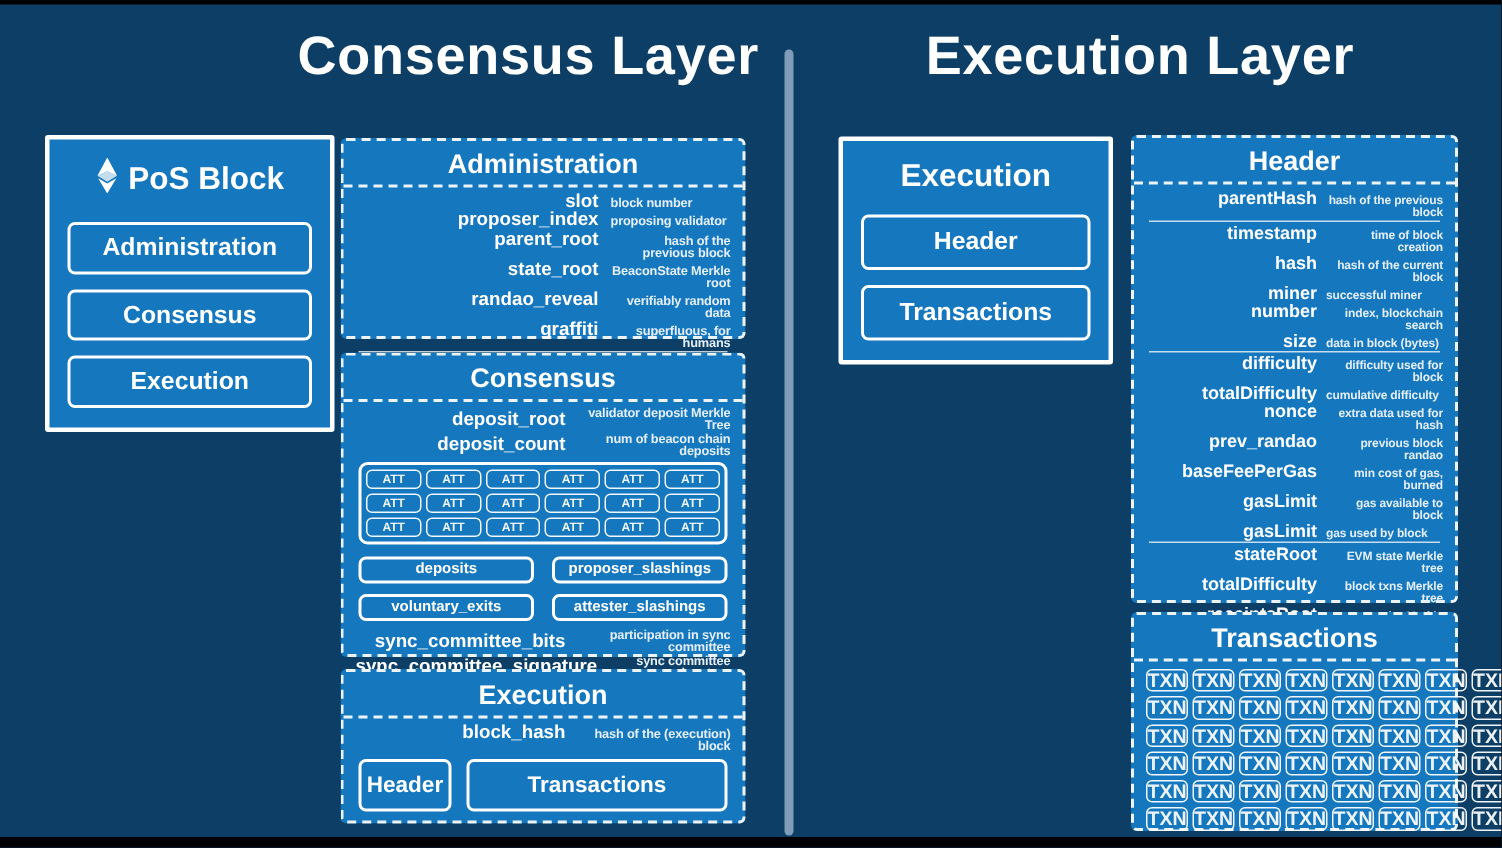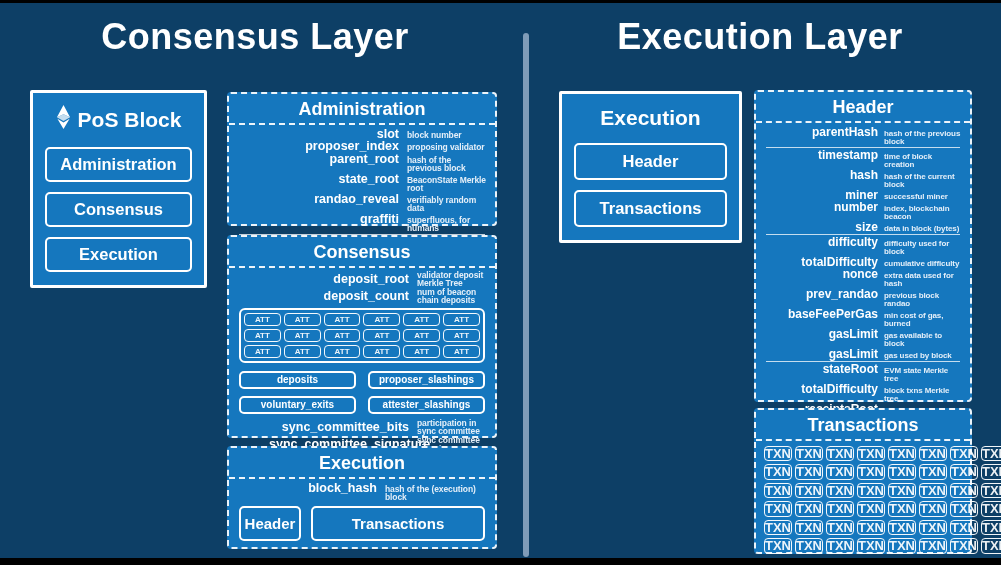--- a/index.html
+++ b/index.html
@@ -2,42 +2,42 @@
 <html><head>
 <meta charset="utf-8">
 <style>
   html,body{margin:0;padding:0;background:#000;}
   *{box-sizing:border-box;font-family:"Liberation Sans","DejaVu Sans",sans-serif;}
   .stage{position:relative;width:1001px;height:565px;background:#0d3f66;overflow:hidden;}
   .bar{position:absolute;left:0;width:1001px;background:#000;}
   .bar.top{top:0;height:3px;}
   .bar.bottom{bottom:0;height:7px;}
   .layer-title{position:absolute;top:16px;color:#fff;font-size:36px;font-weight:bold;text-align:center;letter-spacing:.5px;}
-  #title-left{left:20px;width:470px;}
+  #title-left{left:36px;width:470px;text-align:right;}
   #title-right{left:540px;width:440px;}
   .divider{position:absolute;left:523px;top:33px;width:6px;height:524px;background:#7f9cb8;border-radius:3px;}
 
   
   .block-box{position:absolute;background:#1577be;border:3px solid #fff;border-radius:2px;
              display:flex;flex-direction:column;align-items:center;padding:8px 12px;}
   .block-title{color:#fff;font-weight:bold;font-size:21px;display:flex;align-items:center;gap:7px;
                margin:4px 0 8px 0;}
   .pitem{width:100%;border:2px solid #fff;border-radius:5px;color:#fff;font-weight:bold;
          font-size:16.5px;display:flex;align-items:center;justify-content:center;flex:1;margin:5px 0;}
 
   
   .panel{position:absolute;background:#1577be;border:2px dashed rgba(255,255,255,.92);border-radius:4px;
          padding:3px 8px 4px 8px;display:flex;flex-direction:column;}
   .panel-title{color:#fff;font-weight:bold;font-size:18px;text-align:center;line-height:1.15;padding:2px 0 3px 0;
                border-bottom:2px dashed rgba(255,255,255,.92);margin:0 -8px 3px -8px;}
 
   .fields{display:flex;flex-direction:column;justify-content:space-evenly;flex:1;}
   .frow{display:flex;align-items:baseline;line-height:1;}
   .fname{width:var(--namew,150px);text-align:right;color:#fff;font-weight:bold;font-size:12.5px;flex:none;}
-  .fdesc{margin-left:8px;color:#e4eff9;font-weight:bold;font-size:8.5px;letter-spacing:-.1px;}
+  .fdesc{margin-left:8px;color:#e4eff9;font-weight:bold;font-size:8.5px;letter-spacing:-.1px;text-align:right;}
   .fsep{height:1px;background:rgba(255,255,255,.75);margin:1px 2px;}
 
   
   .cell-wrap{border:2px solid #fff;border-radius:6px;padding:3px;}
   .cgrid{display:grid;gap:3px;}
   .gcell{border:1.5px solid rgba(255,255,255,.95);border-radius:4px;color:rgba(255,255,255,.92);
          font-weight:bold;font-size:8px;display:flex;align-items:center;justify-content:center;height:13px;}
   #txn-grid .gcell{height:15.5px;font-size:13px;}
 
   
@@ -45,30 +45,30 @@
   .obox{border:2px solid #fff;border-radius:5px;color:#fff;font-weight:bold;font-size:10px;
         display:flex;align-items:center;justify-content:center;height:18px;}
 
   
   .exec-inner{display:flex;gap:10px;flex:1;margin:4px 2px 2px 2px;}
   .exec-inner .ibox{border:2.5px solid #fff;border-radius:5px;color:#fff;font-weight:bold;font-size:15px;
         display:flex;align-items:center;justify-content:center;}
   .eth-icon{display:inline-block;}
 
   
-  #pos-block{left:30px;top:90px;width:177px;height:198px;}
+  #pos-block{left:30px;top:90px;width:193px;height:198px;}
   #admin-panel{left:227px;top:92px;width:270px;height:134px;--namew:162px;}
   #consensus-panel{left:227px;top:235px;width:270px;height:203px;--namew:140px;}
   #exec-left-panel{left:227px;top:446px;width:270px;height:103px;--namew:140px;}
   #exec-block{left:559px;top:91px;width:183px;height:152px;}
   #header-panel{left:754px;top:90px;width:218px;height:312px;--namew:114px;}
   #txn-panel{left:754px;top:408px;width:218px;height:146px;}
   #header-panel .fname{font-size:12px;}
   #header-panel .fdesc{font-size:8px;margin-left:6px;}
-  #consensus-panel .frow{height:17px;align-items:center;margin-left:32px;}
+  #consensus-panel .frow{height:17px;align-items:center;}
   #consensus-panel .fields{flex:none;}
 </style>
 </head>
 <body>
 
 <div class="stage">
   <div class="bar top"></div>
   <div class="bar bottom"></div>
 
   <div class="layer-title" id="title-left">Consensus Layer</div>
@@ -218,21 +218,21 @@
         <div class="frow">
           <span class="fname">hash</span>
           <span class="fdesc">hash of the current block</span>
         </div>
         <div class="frow">
           <span class="fname">miner</span>
           <span class="fdesc">successful miner</span>
         </div>
         <div class="frow">
           <span class="fname">number</span>
-          <span class="fdesc">index, blockchain beacon</span>
+          <span class="fdesc">index, blockchain search</span>
         </div>
         <div class="frow">
           <span class="fname">size</span>
           <span class="fdesc">data in block (bytes)</span>
         </div>
         <div class="fsep"></div>
         <div class="frow">
           <span class="fname">difficulty</span>
           <span class="fdesc">difficulty used for block</span>
         </div>

